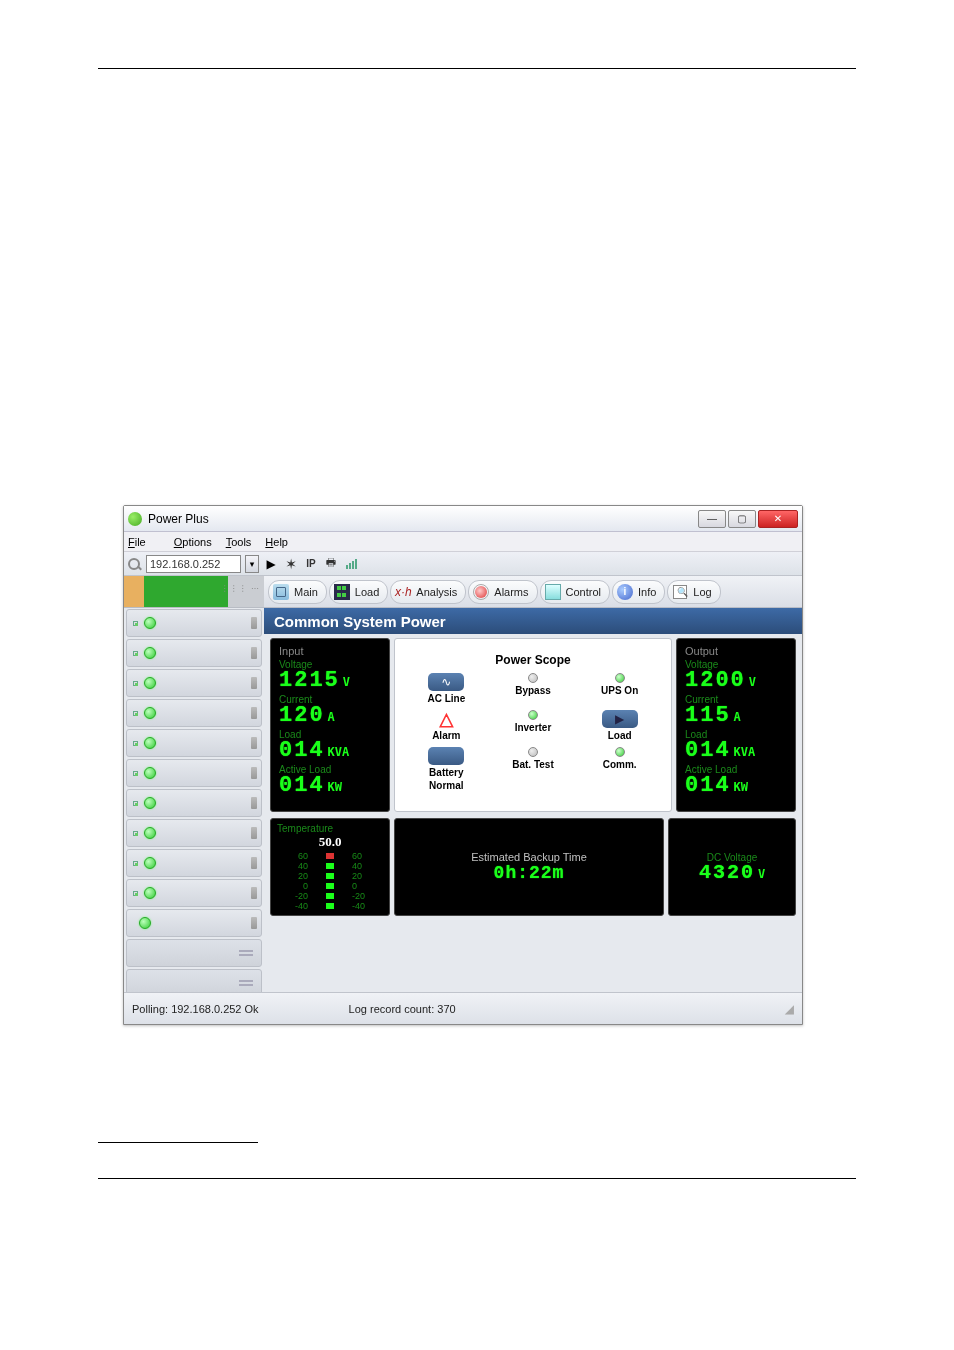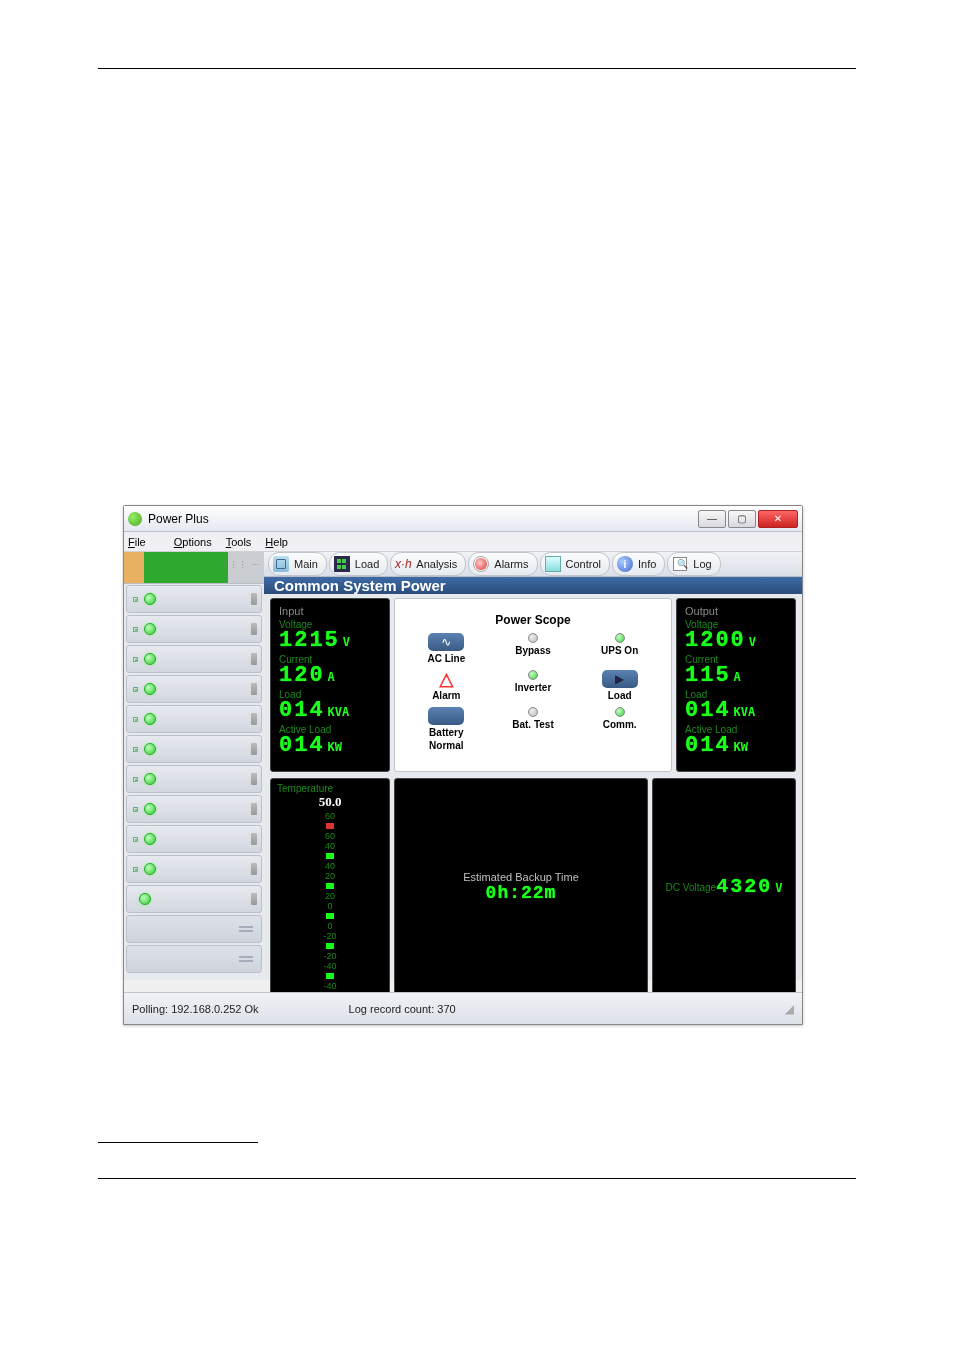--- a/index.html
+++ b/index.html
@@ -101,27 +101,27 @@
   .scope-ico.batt span{flex:1;background:#6cd;}
   .scope-ico.play::before{content:'▶';color:#224;font-size:12px;}
   .scope-lbl { font-weight:bold; font-size:10px; }
   .scope-sub { font-size:10px; font-weight:bold;}
   
   .panels-row2 { display:flex; padding:2px 6px 6px; gap:4px; }
   .temp-panel { width:120px; background:#000; border:1px solid #444; border-radius:3px; padding:4px 6px; color:#fff; }
   .temp-ttl{color:#1a8a1a;font-size:10px;}
   .temp-val{color:#fff;font-weight:bold;font-size:13px;text-align:center;font-family:Liberation Serif, serif;}
   .temp-scale { display:flex; flex-direction:column; align-items:center; font-size:9px; color:#178a17; gap:0px; margin-top:1px;}
-  .temp-scale .trow{display:flex;align-items:center;gap:2px;line-height:10px;flex-direction:column;}
+  .temp-scale .trow{display:flex;align-items:center;gap:18px;line-height:10px;}
   .temp-scale .bar{width:8px;height:6px;background:#1aff1a;}
   .temp-scale .marker{width:8px;height:6px;background:#d33;}
   .bkp-panel { flex:1; background:#000; border:1px solid #444; border-radius:3px; display:flex; flex-direction:column; align-items:center; justify-content:center; padding:8px; }
   .bkp-ttl{color:#c0c0c0;font-size:11px;}
   .bkp-val{color:#1aff1a;font-family:"Courier New",monospace;font-size:18px;font-weight:bold;letter-spacing:1px;text-shadow:0 0 1px #1aff1a;}
-  .dc-panel { width:144px; background:#000; border:1px solid #444; border-radius:3px; display:flex; flex-direction:row; align-items:center; justify-content:center; padding:8px; }
+  .dc-panel { width:128px; background:#000; border:1px solid #444; border-radius:3px; display:flex; flex-direction:column; align-items:center; justify-content:center; padding:8px; }
   
   .statusbar { position:absolute; bottom:0; left:0; right:0; height:32px; background:linear-gradient(#f0f2f6,#dde1e8); border-top:1px solid #c0c4cc; display:flex; align-items:center; font-size:11px; color:#222; padding:0 8px; gap:90px; }
   .statusbar .grip{margin-left:auto;color:#aaa;font-size:12px;}
 </style>
 </head>
 <body>
 
 <div class="page-border-top"></div>
 <div class="footnote-line"></div>
 <div class="page-border-bottom"></div>
@@ -143,20 +143,37 @@
     </div>
   </div>
 
   <div class="menubar">
     <span><u>F</u><span>ile</span></span>
     <span><u>O</u>ptions</span>
     <span><u>T</u>ools</span>
     <span><u>H</u>elp</span>
   </div>
 
+  <div class="toolbar">
+    <div class="tb-search"></div>
+    <div class="tb-ip">192.168.0.252</div>
+    <div class="tb-dd"></div>
+    <div class="tb-ico tb-play">▶</div>
+    <div class="tb-ico tb-ant"></div>
+    <div class="tb-ico tb-iptxt">IP</div>
+    <div class="tb-ico tb-print"></div>
+    <div class="tb-ico">
+        <div class="tb-lev">
+          <span></span>
+          <span></span>
+          <span></span>
+          <span></span>
+        </div>
+      </div>
+  </div>
 
   <div class="body-row">
     <div class="left-panel">
       <div class="rack-img"></div>
       <div class="dev-item">
           <span class="line"></span>
           <span class="dev-led"></span>
           <span class="tail"></span>
         </div>
       <div class="dev-item">

